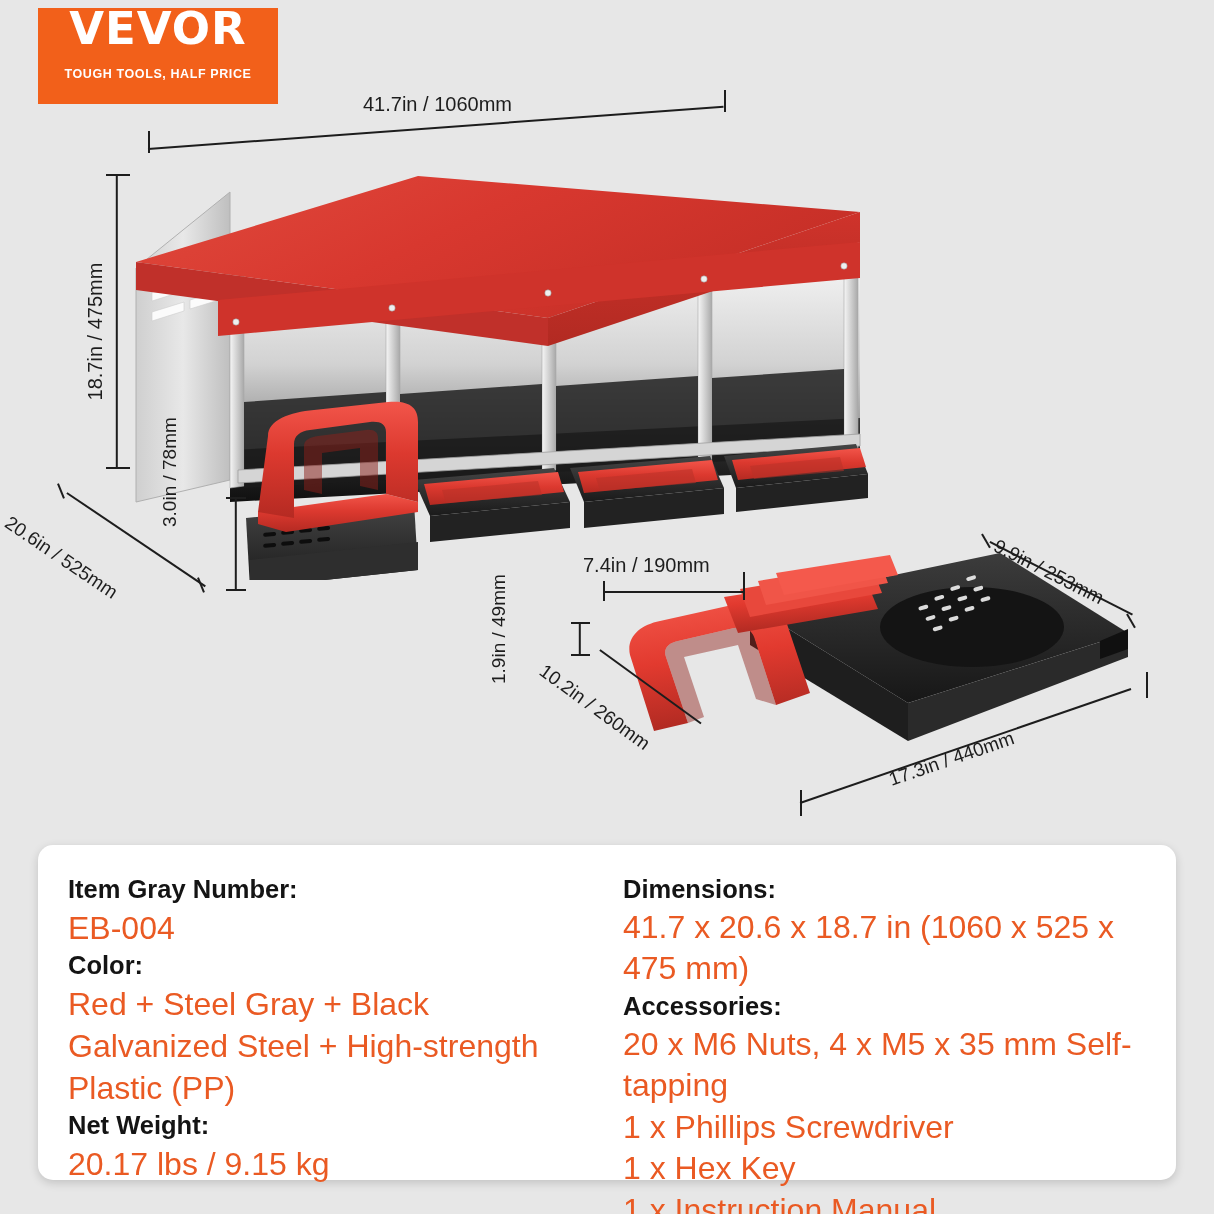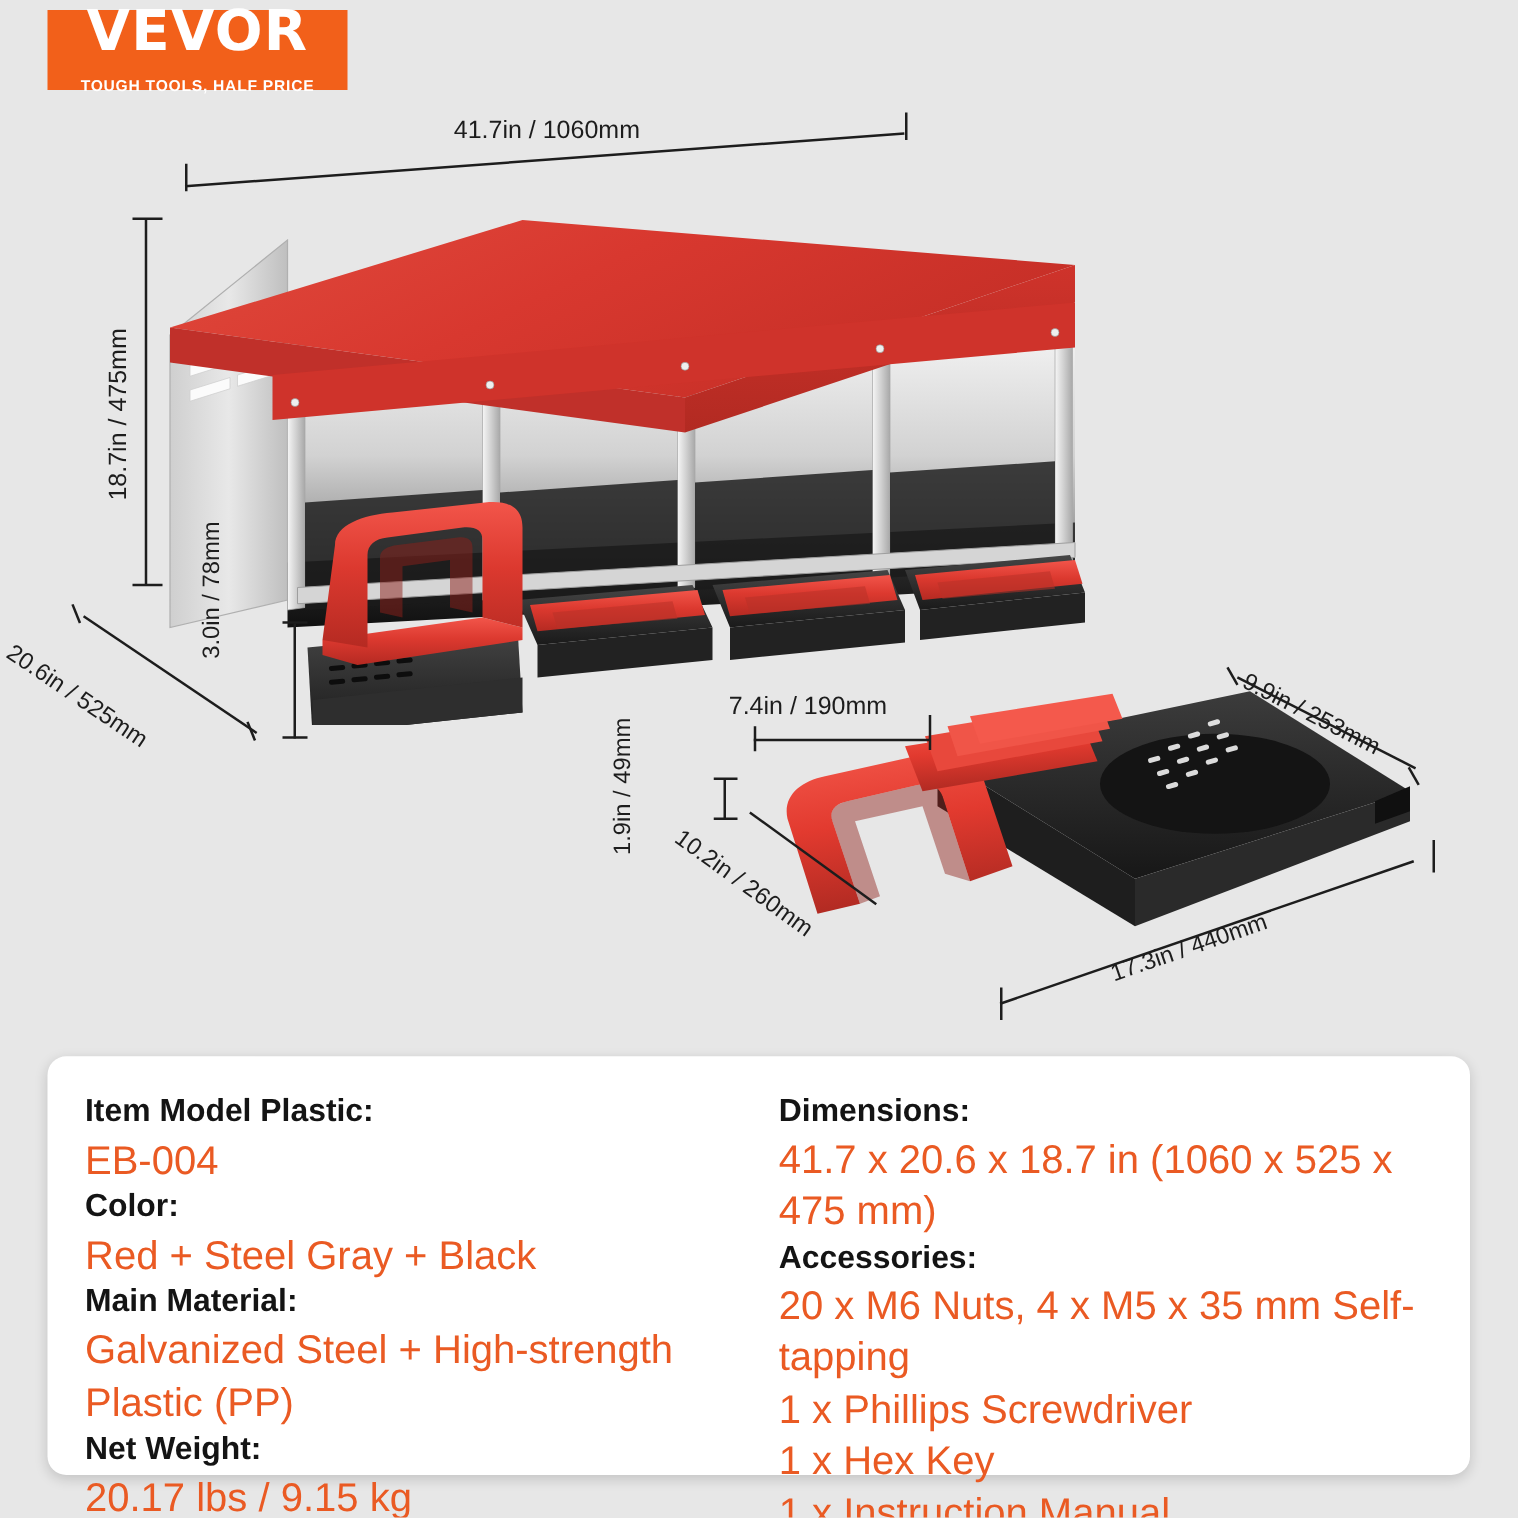--- a/index.html
+++ b/index.html
@@ -7,23 +7,23 @@
     width:1214px;height:1214px;
     background:#e7e7e7;
     font-family:"Liberation Sans",sans-serif;
     overflow:hidden;
     position:relative;
   }
   .stage{position:absolute;inset:0;}
 
   
   .logo{
-    position:absolute;left:38px;top:8px;width:240px;height:64px;
+    position:absolute;left:38px;top:8px;width:240px;height:96px;
     background:#f2601a;
-    display:flex;flex-direction:column;align-items:center;justify-content:center;gap:11px;
+    display:flex;flex-direction:column;align-items:center;gap:11px;
   }
   .logo-word{
     color:#fff;font-weight:bold;font-size:45px;letter-spacing:1px;
     line-height:.95;font-family:"DejaVu Sans",sans-serif;
   }
   .logo-tag{
     color:#fff;font-weight:bold;font-size:12.5px;letter-spacing:.6px;margin-top:5px;
     font-family:"Liberation Sans",sans-serif;
   }
 
@@ -311,25 +311,24 @@
   <div>
     <div class="dim" style="left:886px;top:770px;transform:rotate(-19deg);transform-origin:left top;font-size:19px;">17.3in / 440mm</div>
     <div class="dline" style="left:800px;top:802px;width:350px;transform:rotate(-19deg);"></div>
     <div class="tick" style="left:800px;top:790px;height:26px;"></div>
     <div class="tick" style="left:1146px;top:672px;height:26px;"></div>
   </div>
 
   <div class="card">
 
     <div class="card-col col-left">
-      <div class="spec-key">Item Model Plastic:</div>
+      <div class="spec-key">Item Gray Number:</div>
       <div class="spec-val">EB-004</div>
       <div class="spec-key">Color:</div>
       <div class="spec-val">Red + Steel Gray + Black</div>
-      <div class="spec-key">Main Material:</div>
       <div class="spec-val">Galvanized Steel + High-strength Plastic (PP)</div>
       <div class="spec-key">Net Weight:</div>
       <div class="spec-val">20.17 lbs / 9.15 kg</div>
     </div>
 
     <div class="card-col col-right">
       <div class="spec-key">Dimensions:</div>
       <div class="spec-val tight">41.7 x 20.6 x 18.7 in (1060 x 525 x 475 mm)</div>
 
       <div class="spec-key">Accessories:</div>

